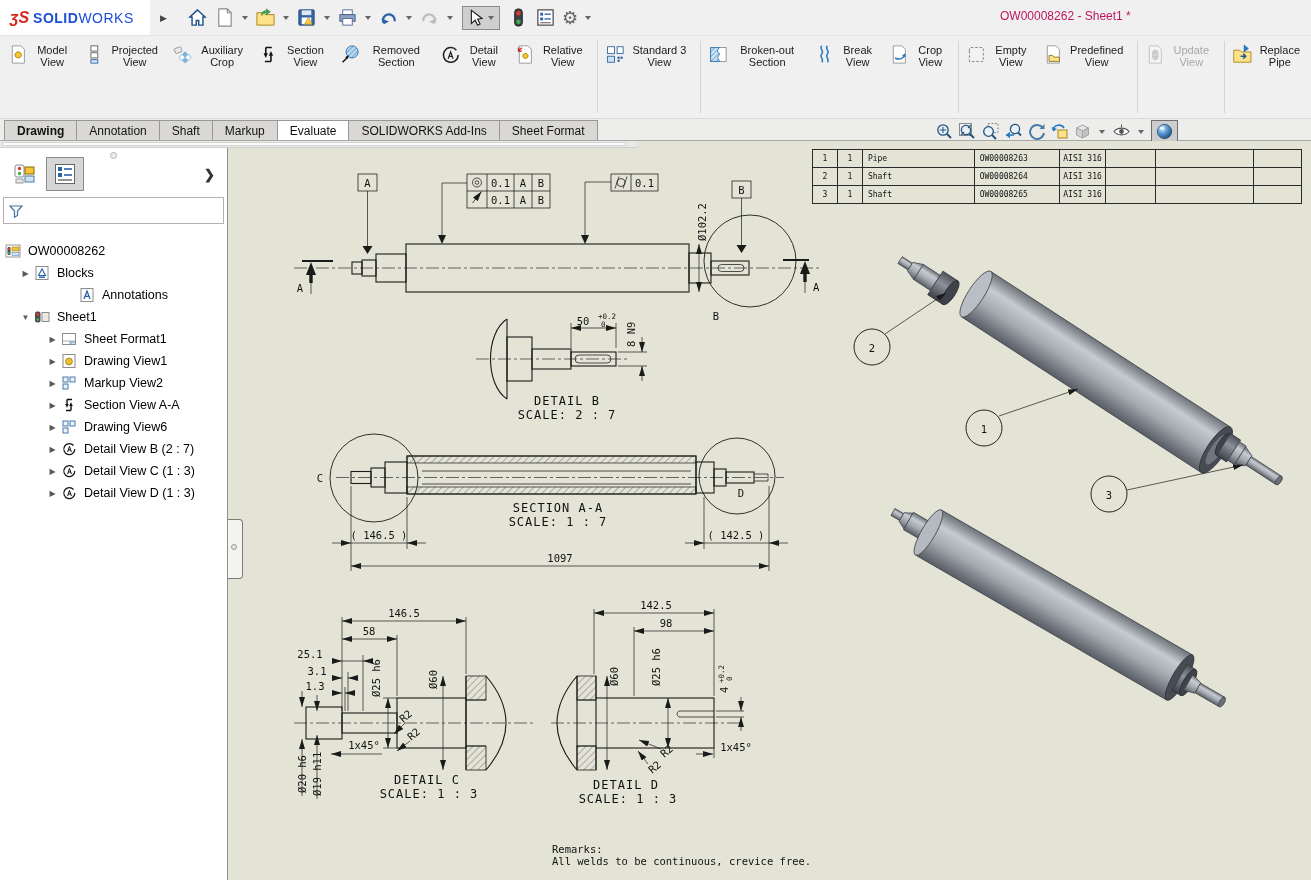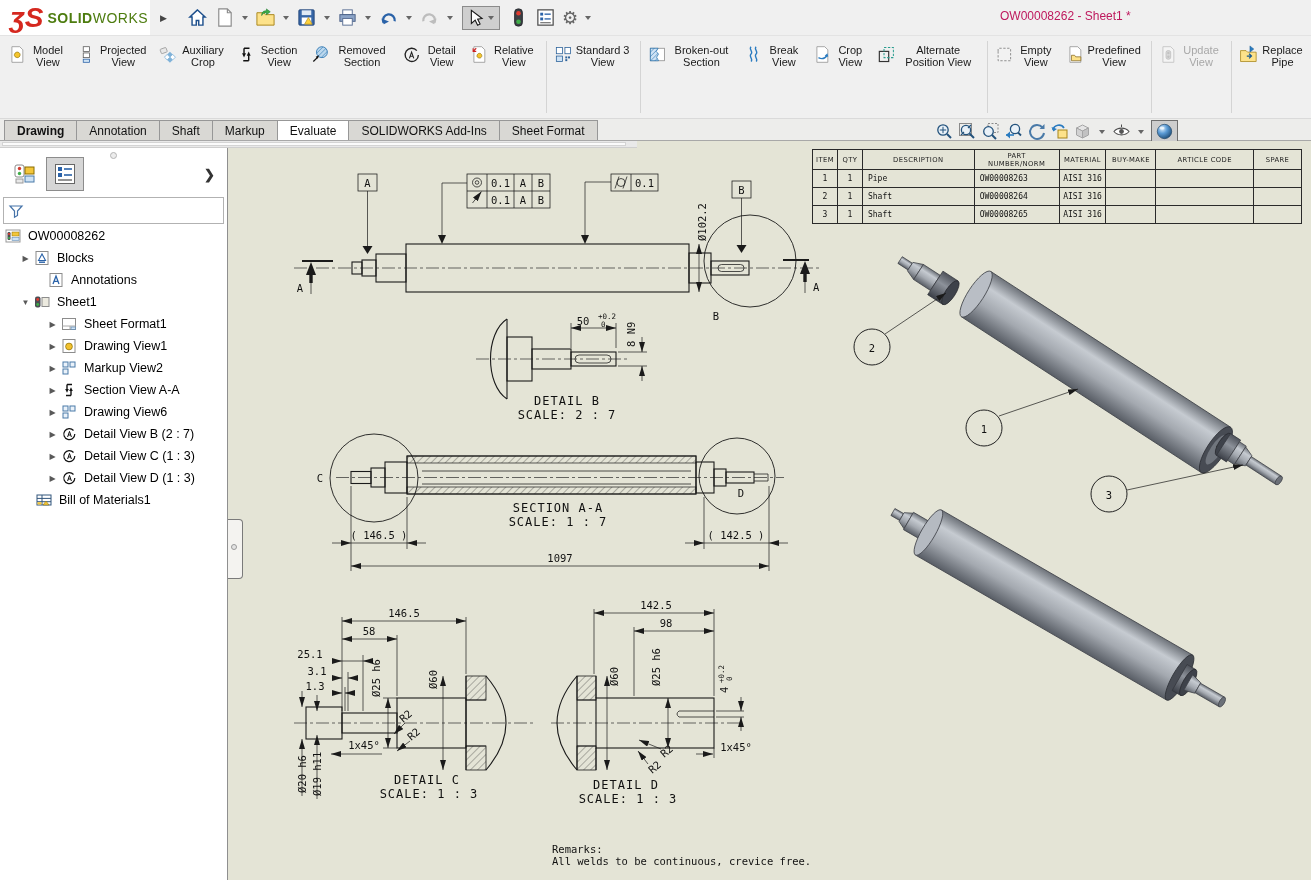--- a/index.html
+++ b/index.html
@@ -1,22 +1,22 @@
 <!DOCTYPE html>
 <html><head>
 <meta charset="utf-8">
 <style>
   html,body{margin:0;padding:0;background:#f0f0f0;font-family:"Liberation Sans",sans-serif;}
   .app{width:1311px;height:880px;position:relative;overflow:hidden;background:#f0f0f0;}
 
   
   .titlebar{height:35px;display:flex;align-items:center;position:relative;background:#f0f0f0;border-bottom:1px solid #e3e3e3;}
   .logobox{width:150px;height:35px;background:#fff;display:flex;align-items:center;padding-left:10px;box-sizing:border-box;}
-  .logo3ds{font-style:italic;font-weight:bold;font-size:28px;color:#d5281f;margin-right:4px;}
-  .brand{font-size:14px;letter-spacing:.5px;color:#4d7c0f;}
+  .logo3ds{font-style:italic;font-weight:bold;font-size:16px;color:#d5281f;margin-right:4px;}
+  .brand{font-size:14px;letter-spacing:.5px;color:#1d4ed8;}
   .brand b{font-weight:bold;}
   .logocaret{margin-left:10px;color:#444;font-size:9px;}
   .qbar{display:flex;align-items:center;margin-left:18px;gap:2px;}
   .qbtn{display:flex;align-items:center;padding:2px 2px;border-radius:2px;}
   .qbtn svg{width:21px;height:21px;display:block;}
   .qbtn .gearchar{font-size:18px;color:#666;line-height:20px;}
   .caret{width:0;height:0;border-left:3px solid transparent;border-right:3px solid transparent;border-top:4px solid #666;margin:0 3px;}
   .qsel{background:#cfcfcf;border:1px solid #8b8b8b;display:flex;align-items:center;margin:0 4px;padding:1px 2px;}
   .doctitle{position:absolute;left:1000px;top:9px;font-size:12px;color:#be185d;}
 
@@ -45,21 +45,21 @@
   .panel{width:228px;background:#fff;border-right:1px solid #8f8f8f;box-sizing:border-box;position:relative;padding-top:10px;overflow:hidden;}
   .grip{position:absolute;top:11px;left:110px;width:7px;height:7px;border-radius:50%;background:#ececec;border:1px solid #b4b4b4;box-sizing:border-box;}
   .ptabs{display:flex;align-items:center;height:38px;padding:4px 6px 0 6px;}
   .ptab{width:36px;height:32px;display:flex;align-items:center;justify-content:center;border:1px solid transparent;margin-right:2px;}
   .ptab.sel{background:#d6d6d6;border:1px solid #8c8c8c;}
   .ptab svg{width:24px;height:24px;}
   .pchev{margin-left:auto;color:#333;font-size:13px;font-weight:bold;padding-right:6px;}
   .filterbox{margin:4px 3px 0 3px;height:25px;border:1px solid #b2b2b2;background:#fff;display:flex;align-items:center;padding-left:4px;}
   .filterbox svg{width:16px;height:16px;}
   .filterbox input{border:none;outline:none;flex:1;height:20px;font-size:12px;}
-  .tree{margin-top:1px;font-size:12.5px;color:#000;}
+  .tree{margin-top:16px;font-size:12.5px;color:#000;}
   .trow{display:flex;align-items:center;height:22px;white-space:nowrap;}
   .lvl0{padding-left:5px;}
   .lvl1{padding-left:20px;}
   .lvl2{padding-left:47px;}
   .tarrow{width:11px;flex:none;font-size:8px;color:#595959;margin-right:3px;text-align:center;}
   .ticon{width:17px;height:16px;flex:none;margin-right:6px;}
   .ticon svg{width:16px;height:16px;display:block;}
 
   .splitterhandle{position:absolute;left:228px;top:378px;width:14px;height:58px;background:#f4f3f0;border:1px solid #7a7a7a;border-left:none;border-radius:0 4px 4px 0;z-index:25;}
   .splitterhandle .dot{position:absolute;left:3px;top:24px;width:6px;height:6px;border-radius:50%;background:#e3e3e3;border:1px solid #9a9a9a;box-sizing:border-box;}
@@ -287,27 +287,20 @@
       <span>Break View</span>
     </div>
     <div class="rbtn">
       <svg viewBox="0 0 24 24">
           <path d="M5 2h10l4 4v16H5z" fill="#fff" stroke="#909090"></path>
           <path d="M7 16c4.5 2.5 8.5 1 11.5-3" fill="none" stroke="#2a7bc0" stroke-width="1.8"></path>
           <path d="M19.5 15l-1-4.5-3.5 3z" fill="#2a7bc0"></path>
         </svg>
       <span>Crop View</span>
     </div>
-    <div class="rbtn">
-      <svg viewBox="0 0 24 24">
-          <rect x="3" y="8" width="12" height="13" fill="none" stroke="#333" stroke-width="1.5"></rect>
-          <rect x="9" y="3" width="12" height="13" fill="none" stroke="#2a9d8f" stroke-width="1.3" stroke-dasharray="3 2"></rect>
-        </svg>
-      <span>Alternate Position View</span>
-    </div>
     <div class="rsep"></div>
 
     <div class="rbtn">
       <svg viewBox="0 0 24 24">
           <path d="M4 8V5a1 1 0 0 1 1-1h14a1 1 0 0 1 1 1v15H4z" fill="#f2f2f2" stroke="#8a8a8a" stroke-width="1.2" stroke-dasharray="3 2"></path>
         </svg>
       <span>Empty View</span>
     </div>
     <div class="rbtn">
       <svg viewBox="0 0 24 24">
@@ -481,21 +474,21 @@
           <span class="ticon">
               <svg viewBox="0 0 16 16">
                 <rect x="2" y="1.5" width="12" height="13" fill="#fff" stroke="#8c8c8c"></rect>
                 <path d="M4.5 10.5L8 4l3.5 6.5z" fill="none" stroke="#2a62a8" stroke-width="1.1"></path>
                 <rect x="5" y="11.5" width="6" height="1.4" fill="#2a62a8"></rect>
               </svg>
             </span>
           <span>Blocks</span>
         </div>
 
-        <div class="trow lvl1" style="padding-left:48px;">
+        <div class="trow lvl1" style="padding-left:20px;justify-content:center;">
           <span class="ticon">
               <svg viewBox="0 0 16 16">
                 <rect x="2" y="1.5" width="12" height="13" fill="#fff" stroke="#8c8c8c"></rect>
                 <path d="M5 12l3-8 3 8M5.9 9.4h4.2" fill="none" stroke="#2a62a8" stroke-width="1.3"></path>
               </svg>
             </span>
           <span>Annotations</span>
         </div>
 
         <div class="trow lvl1">
@@ -595,33 +588,20 @@
           <span class="tarrow">▶</span>
           <span class="ticon">
               <svg viewBox="0 0 16 16">
                 <path d="M12.5 4.5A5.5 5.5 0 1 0 13.8 8" fill="none" stroke="#111" stroke-width="1.2"></path>
                 <path d="M6.6 11l1.9-5.6 1.9 5.6M7.3 9h2.4" fill="none" stroke="#111" stroke-width="1"></path>
               </svg>
             </span>
           <span>Detail View D (1 : 3)</span>
         </div>
 
-        <div class="trow lvl1" style="padding-left:36px;">
-          <span class="ticon">
-              <svg viewBox="0 0 16 16">
-                <rect x="1" y="3" width="14" height="10" fill="#fff" stroke="#33567d"></rect>
-                <line x1="1" y1="6.4" x2="15" y2="6.4" stroke="#33567d"></line>
-                <line x1="1" y1="9.7" x2="15" y2="9.7" stroke="#33567d"></line>
-                <line x1="6" y1="3" x2="6" y2="13" stroke="#33567d"></line>
-                <rect x="1.5" y="10.2" width="4" height="2.3" fill="#f3c63a"></rect>
-                <path d="M10 9l3 4h-6z" fill="#f3c63a" stroke="#8a6d00" stroke-width=".5"></path>
-              </svg>
-            </span>
-          <span>Bill of Materials1</span>
-        </div>
       </div>
     </div>
 
     <div class="splitterhandle">
         <span class="dot"></span>
       </div>
 
     <div class="canvas">
 
       <table class="bom" style="width:490px;">
@@ -629,30 +609,20 @@
             <col style="width:25px">
             <col style="width:25px">
             <col style="width:112px">
             <col style="width:85px">
             <col style="width:47px">
             <col style="width:50px">
             <col style="width:98px">
             <col style="width:48px">
           </colgroup>
         <tbody>
-            <tr>
-          <th>ITEM</th>
-          <th>QTY</th>
-          <th>DESCRIPTION</th>
-          <th>PART NUMBER/NORM</th>
-          <th>MATERIAL</th>
-          <th>BUY-MAKE</th>
-          <th>ARTICLE CODE</th>
-          <th>SPARE</th>
-        </tr>
         <tr>
           <td class="c">1</td>
               <td class="c">1</td>
               <td class="l">Pipe</td>
               <td class="l">OW00008263</td>
               <td class="c">AISI 316</td>
               <td class="c"></td>
               <td class="c"></td>
               <td class="c"></td>
         </tr>

